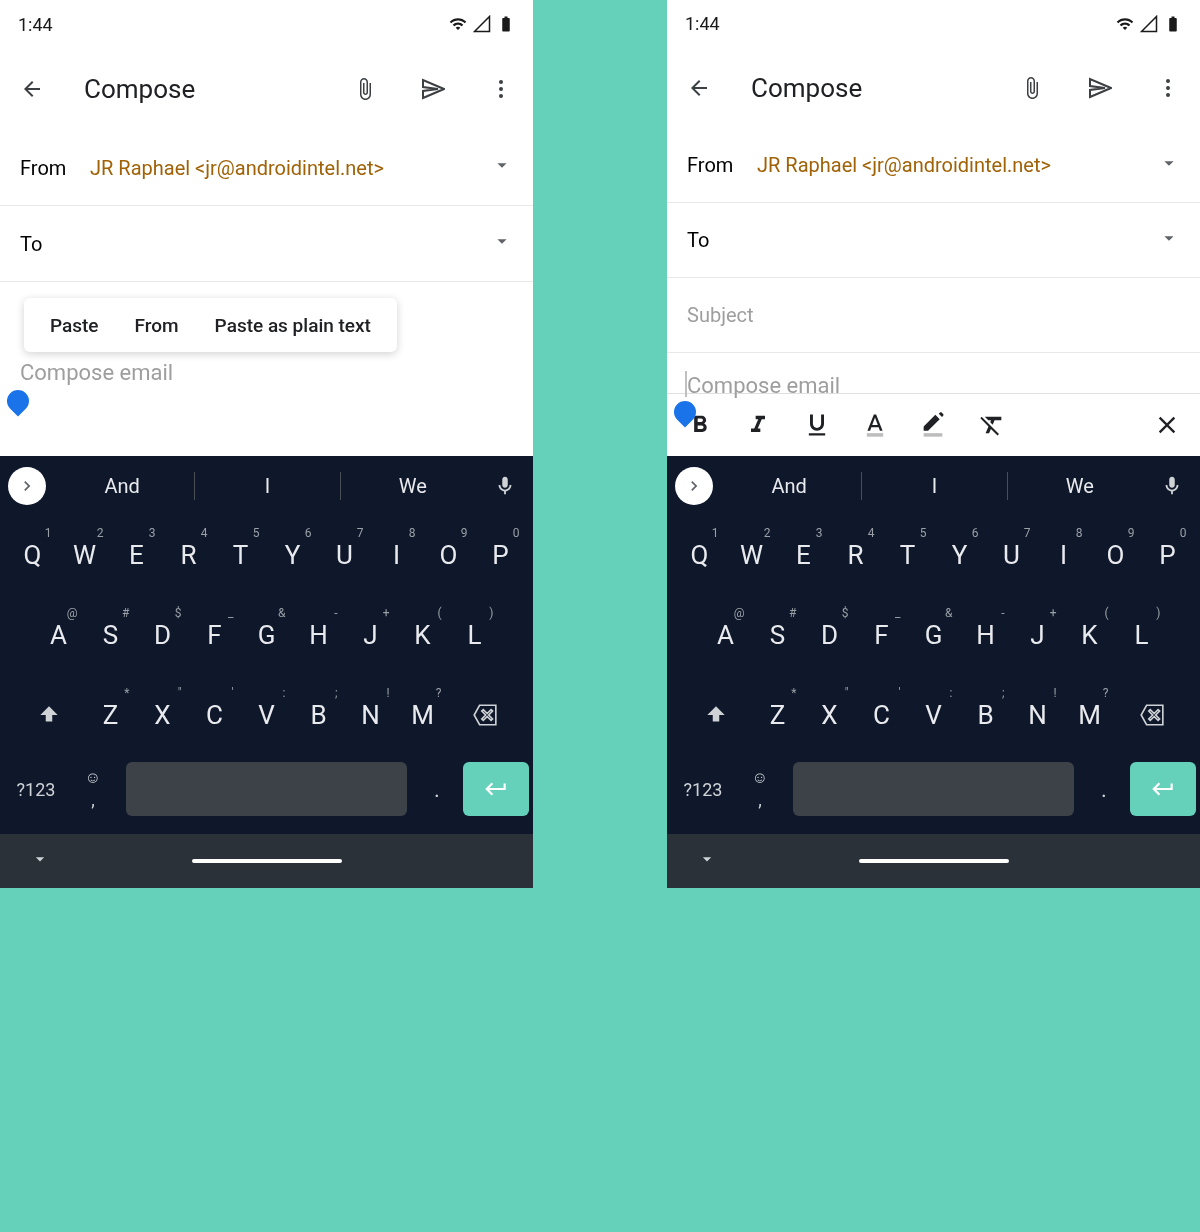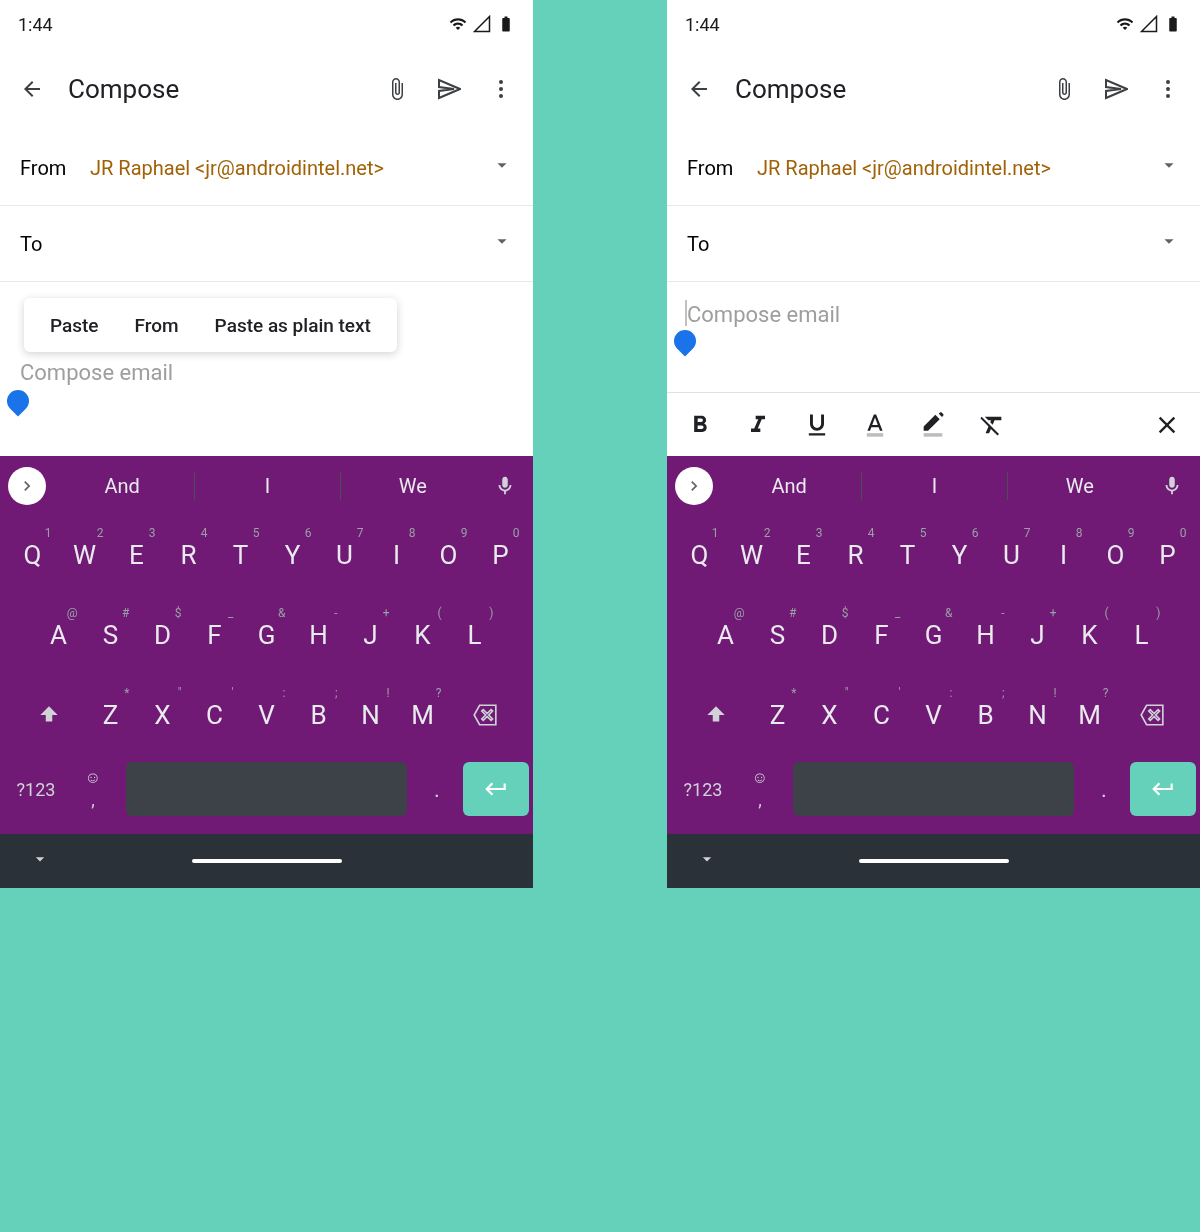--- a/index.html
+++ b/index.html
@@ -3,21 +3,21 @@
 <meta charset="utf-8">
 <style>
 *{margin:0;padding:0;box-sizing:border-box;font-family:Roboto,Arial,sans-serif;-webkit-font-smoothing:antialiased}
 body{width:1200px;height:1232px;background:#65d1bb;display:flex;overflow:hidden}
 .phone{width:533px;height:888px;background:#fff;display:flex;flex-direction:column;position:relative}
 .phone:first-child{margin-right:30px}
 .gap{flex:1}
 .statusbar{height:48px;display:flex;align-items:center;justify-content:space-between;padding:0 18px;font-size:18px;color:#1a1a1a}
 .status-icons{display:flex;gap:6px;align-items:center}
 .status-icons svg{width:18px;height:18px;fill:#1a1a1a}
-.appbar{height:82px;display:flex;align-items:center;padding:0 8px;gap:4px}
+.appbar{height:82px;display:flex;align-items:center;padding:0 8px;gap:20px}
 .appbar .icon-btn{width:48px;height:48px;display:flex;align-items:center;justify-content:center;cursor:pointer}
 .appbar .icon-btn svg{width:24px;height:24px;fill:#3c4043}
 .appbar-title{font-size:26px;font-weight:400;color:#202124;margin-left:8px;flex:1}
 .field-row{height:76px;border-bottom:1px solid #e8e8e8;display:flex;align-items:center;padding:0 20px;font-size:20px}
 .field-label{color:#000000;width:70px}
 .field-value{color:#a16207;flex:1}
 .field-placeholder{color:#9e9e9e}
 .chev{color:#5f6368}
 .chev svg{width:22px;height:22px;fill:#5f6368}
 .body-area{flex:1;position:relative;padding:20px;font-size:22px;color:#9e9e9e;border-top:0}
@@ -25,21 +25,21 @@
 .context-menu{position:absolute;top:16px;left:24px;background:#fff;border-radius:6px;box-shadow:0 2px 8px rgba(0,0,0,0.18);display:flex;align-items:center;padding:0 8px;height:54px}
 .context-menu span{padding:0 18px;font-size:19px;font-weight:500;color:#202124;cursor:pointer}
 .compose-ph{position:absolute;left:20px;top:78px;font-size:22px;color:#9e9e9e}
 .compose-ph.no-menu{top:20px}
 .cursor-line{position:absolute;left:18px;width:2px;height:26px;background:#c0c0c0}
 .cursor-handle{position:absolute;left:7px;width:22px;height:22px;background:#1a73e8;border-radius:50% 50% 50% 0;transform:rotate(-45deg)}
 .fmt-toolbar{height:64px;border-top:1px solid #e0e0e0;display:flex;align-items:center;padding:0 4px}
 .fmt-btn{flex:1;display:flex;align-items:center;justify-content:center;height:100%;cursor:pointer}
 .fmt-btn svg{width:28px;height:28px;fill:#202124}
 .fmt-spacer{flex:2}
-.keyboard{background:#701a75;color:#cfd3d6}
+.keyboard{background:#0f172a;color:#cfd3d6}
 .suggestion-bar{height:60px;display:flex;align-items:center;padding:0 8px}
 .arrow-circle{width:38px;height:38px;border-radius:50%;background:#fff;display:flex;align-items:center;justify-content:center;margin-right:4px;cursor:pointer}
 .arrow-circle svg{width:20px;height:20px;fill:#5f6368}
 .suggestions{flex:1;display:flex;align-items:center}
 .sug{flex:1;text-align:center;font-size:20px;color:#e8eaed;cursor:pointer}
 .sug-sep{width:1px;height:28px;background:#4a4f55}
 .mic{width:40px;display:flex;align-items:center;justify-content:center;cursor:pointer}
 .mic svg{width:22px;height:22px;fill:#cfd3d6}
 .key-rows{padding:6px 4px 0}
 .key-row{display:flex;justify-content:center;margin-bottom:14px}
@@ -272,20 +272,23 @@
   </div>
 
   <div class="field-row">
     <span class="field-label">To</span>
     <span class="field-value"></span>
     <span class="chev"><svg viewBox="0 0 24 24">
           <path d="M7 10l5 5 5-5z"></path>
         </svg></span>
   </div>
 
+  <div class="field-row">
+    <span class="field-placeholder">Subject</span>
+  </div>
 
   <div class="body-area">
     <div class="cursor-line" style="top:18px"></div>
     <div class="compose-ph no-menu">Compose email</div>
     <div class="cursor-handle" style="top:48px"></div>
   </div>
 
   <div class="fmt-toolbar">
     <div class="fmt-btn">
         <svg viewBox="0 0 24 24">

